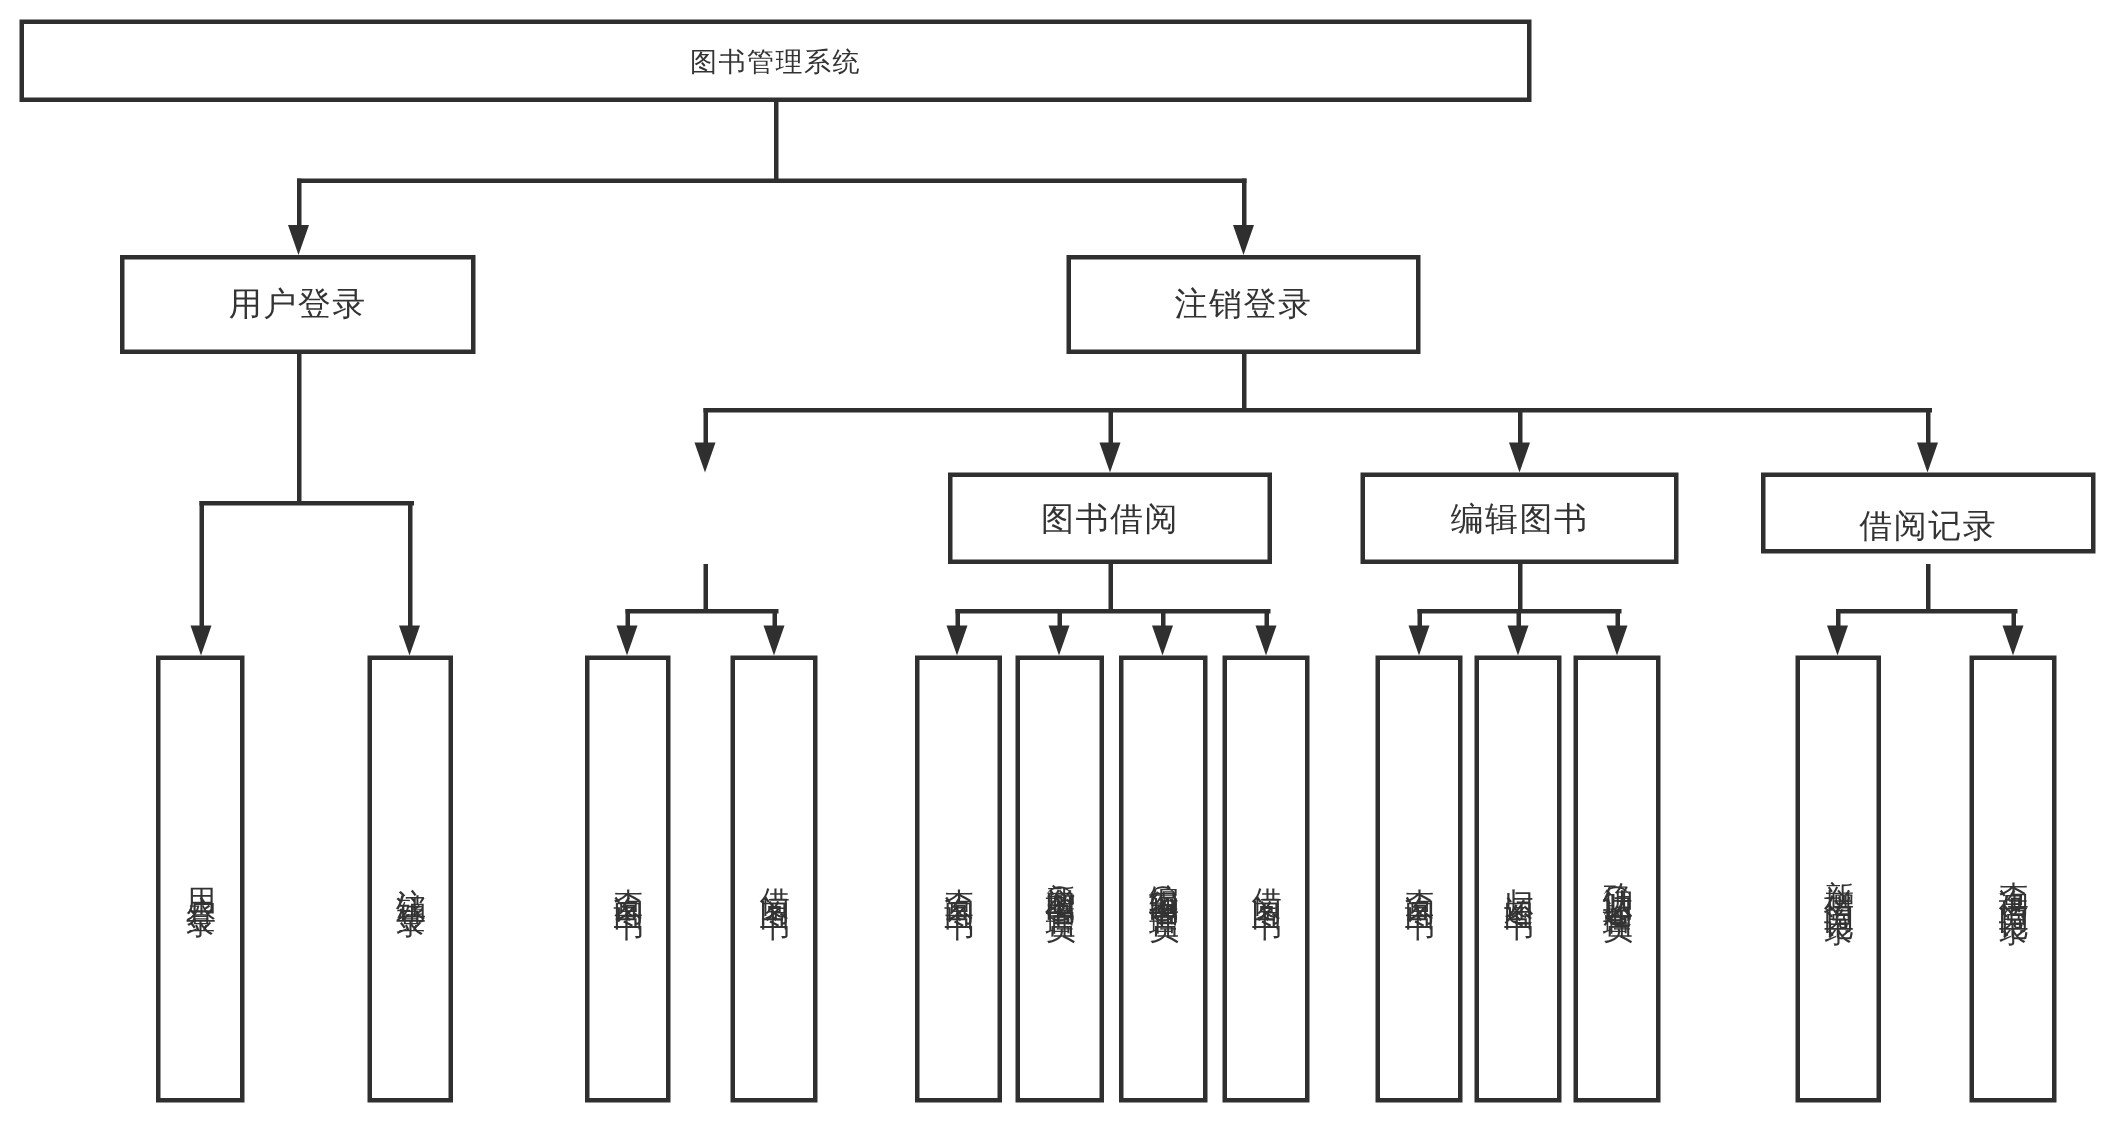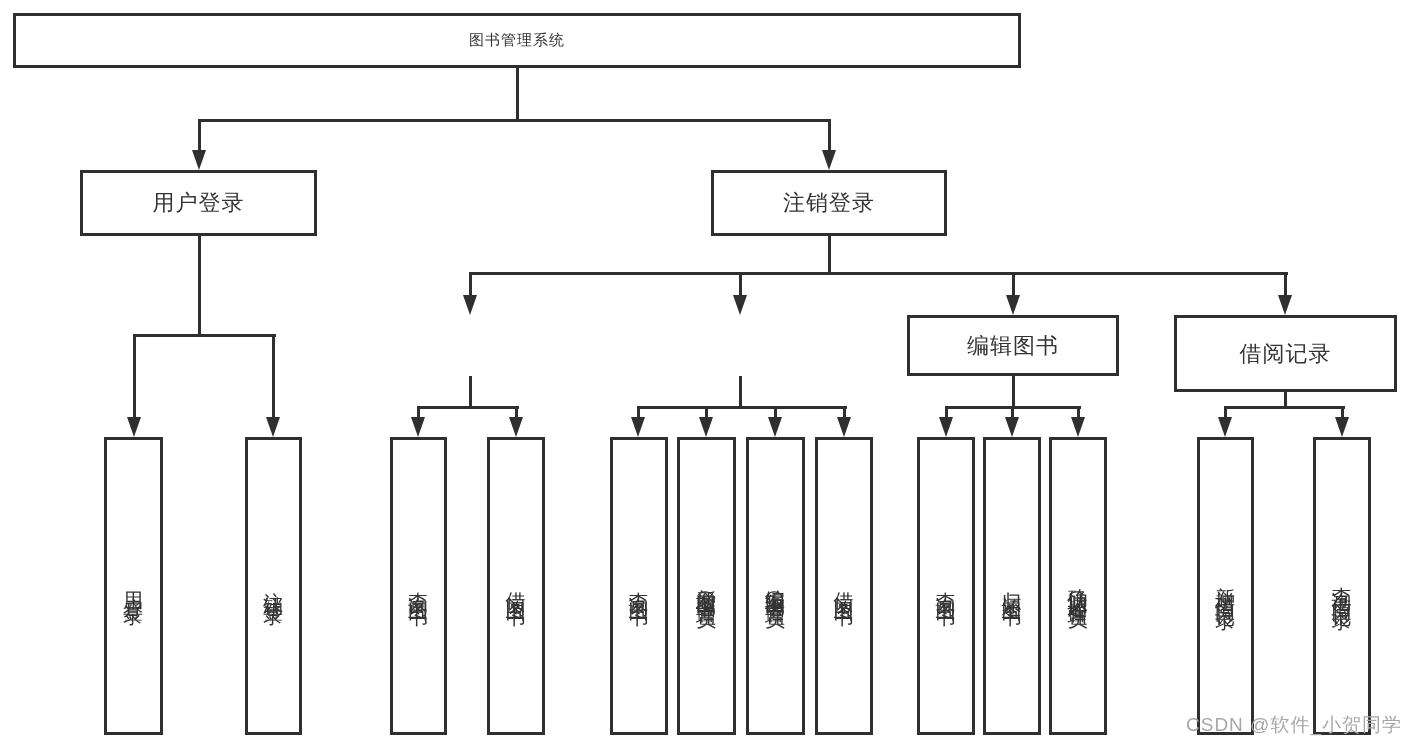--- a/index.html
+++ b/index.html
@@ -38,21 +38,21 @@
     box-sizing: border-box;
     background: #ffffff;
     border: 3px solid #2f2f2f;
     display: flex;
     align-items: center;
     justify-content: center;
     color: #333333;
     z-index: 2;
   }
   .node.h { font-size: 22px; letter-spacing: 1px; }
-  .node.title { font-size: 15px; }
+  .node.title { font-size: 18px; }
   .node.v {
     writing-mode: vertical-rl;
     text-orientation: mixed;
     font-size: 20px;
     letter-spacing: 5px;
     line-height: 1;
   }
   #watermark {
     position: absolute;
     left: 1186px;
@@ -132,24 +132,27 @@
     <span>图书管理系统</span>
   </div>
 
   <div class="node h" style="left:80px; top:170px; width:237px; height:66px;">
     <span>用户登录</span>
   </div>
   <div class="node h" style="left:711px; top:170px; width:236px; height:66px;">
     <span>注销登录</span>
   </div>
 
+  <div class="node h" style="left:632px; top:315px; width:216px; height:61px;">
+    <span>图书借阅</span>
+  </div>
   <div class="node h" style="left:907px; top:315px; width:212px; height:61px;">
     <span>编辑图书</span>
   </div>
-  <div class="node h" style="left:1174px; top:315px; width:223px; height:77px;">
+  <div class="node h" style="left:1174px; top:315px; width:223px; height:54px;align-items:flex-end;">
     <span>借阅记录</span>
   </div>
 
   <div class="node v" style="left:104px; top:437px; width:59px; height:298px;">
     <span>用户登录</span>
   </div>
   <div class="node v" style="left:245px; top:437px; width:57px; height:298px;">
     <span>注销登录</span>
   </div>
 
@@ -183,15 +186,14 @@
     <span>确认归还（管理员）</span>
   </div>
 
   <div class="node v" style="left:1197px; top:437px; width:57px; height:298px;">
     <span>新增借阅记录</span>
   </div>
   <div class="node v" style="left:1313px; top:437px; width:58px; height:298px;">
     <span>查询借阅记录</span>
   </div>
 
-  <div id="watermark">CSDN @软件_小贺同学</div>
 
 </div>
 
 </body></html>

